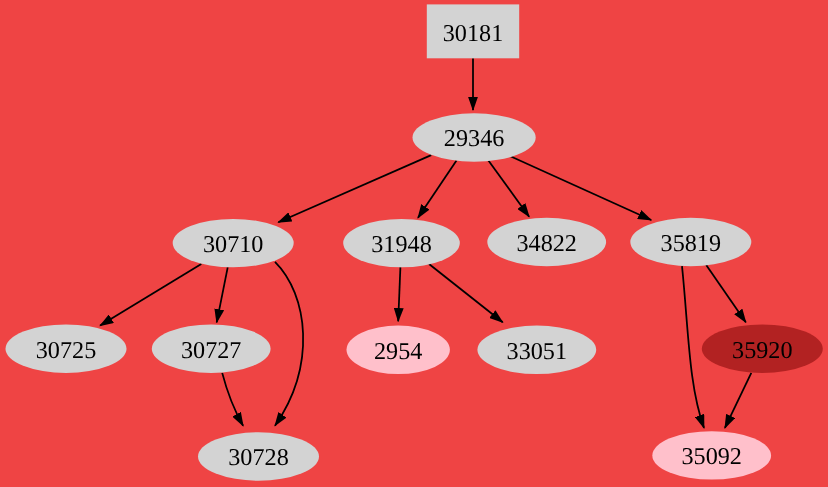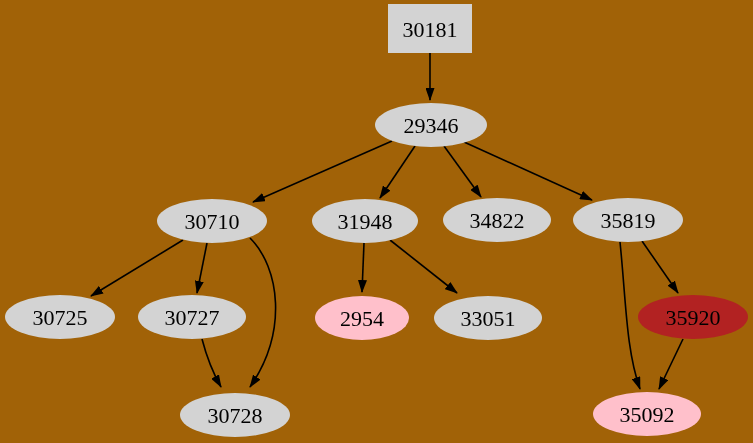--- a/index.html
+++ b/index.html
@@ -3,21 +3,21 @@
 <meta charset="utf-8">
 <style>
   html, body {
     margin: 0;
     padding: 0;
     background: #ffffff;
   }
   .page {
     width: 753px;
     height: 443px;
-    background: #a16207;
+    background: #ef4444;
     position: relative;
     overflow: hidden;
   }
   svg { display: block; }
   .edge {
     fill: none;
     stroke: #000000;
     stroke-width: 1.6;
   }
   .arrowhead { fill: #000000; stroke: none; }

